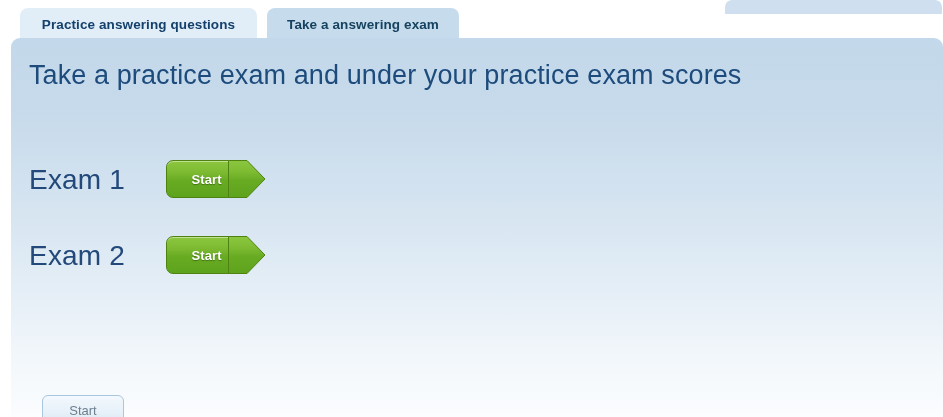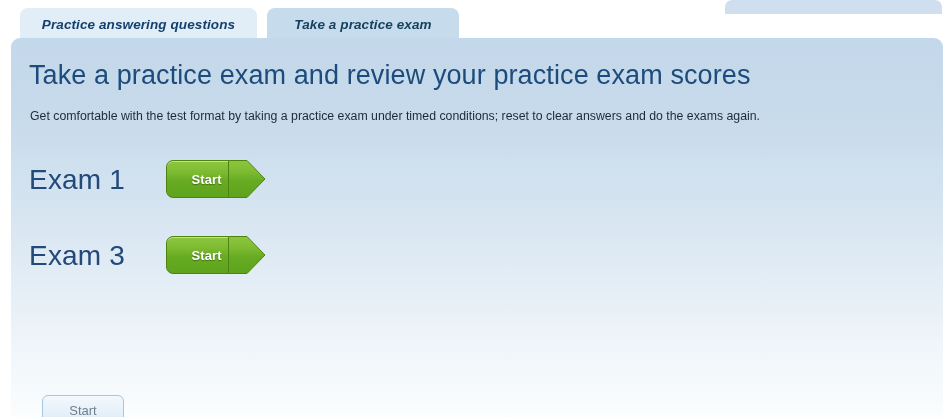--- a/index.html
+++ b/index.html
@@ -26,21 +26,20 @@
     border-radius: 7px 7px 0 0;
   }
 
   
   #tab-strip {
     position: absolute;
     left: 0px;
     top: 8px;
     width: 851px;
     height: 32px;
-    font-style: italic;
   }
   .tab {
     position: absolute;
     top: 0px;
     height: 32px;
     border-radius: 8px 8px 0 0;
     box-sizing: border-box;
     display: flex;
     align-items: center;
     justify-content: center;
@@ -200,30 +199,29 @@
 </head>
 <body>
 
 <div id="top-right-panel"></div>
 
 <div id="tab-strip">
   <div class="tab" id="tab-practice">
     <span>Practice answering questions</span>
   </div>
   <div class="tab" id="tab-exam">
-    <span>Take a practice exam</span>
+    <span>Take a answering exam</span>
   </div>
 </div>
 
 <div id="main-panel">
 
-  <div id="page-title">Take a practice exam and review your practice exam scores</div>
+  <div id="page-title">Take a practice exam and under your practice exam scores</div>
 
   <div id="intro-paragraph">
-    <span class="line">Get comfortable with the test format by taking a practice exam under timed conditions; reset to clear answers and do the exams again.</span>
   </div>
 
   <div class="exam-row" id="exam-row-1">
     <div class="exam-label">Exam 1</div>
     <div class="start-button">
       <div class="btn-body"></div>
       <div class="btn-tip">
         <svg width="38" height="38" viewBox="0 0 38 38">
           <defs>
             <linearGradient id="tipgrad1" x1="0" y1="0" x2="0" y2="1">
@@ -234,21 +232,21 @@
             </linearGradient>
           </defs>
           <path d="M 0.5 0.5 L 19 0.5 L 37 19 L 19 37.5 L 0.5 37.5 Z" fill="url(#tipgrad1)" stroke="#4e8312" stroke-width="1" stroke-linejoin="round"></path>
         </svg>
       </div>
       <div class="btn-label">Start</div>
     </div>
   </div>
 
   <div class="exam-row" id="exam-row-2">
-    <div class="exam-label">Exam 3</div>
+    <div class="exam-label">Exam 2</div>
     <div class="start-button">
       <div class="btn-body"></div>
       <div class="btn-tip">
         <svg width="38" height="38" viewBox="0 0 38 38">
           <defs>
             <linearGradient id="tipgrad2" x1="0" y1="0" x2="0" y2="1">
               <stop offset="0%" stop-color="#8cc63f"></stop>
               <stop offset="30%" stop-color="#7ebb33"></stop>
               <stop offset="55%" stop-color="#67ab22"></stop>
               <stop offset="100%" stop-color="#5da31c"></stop>

